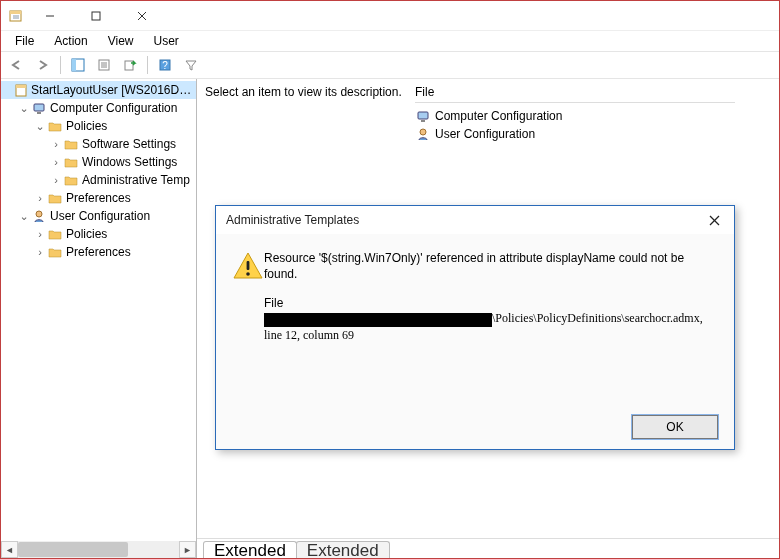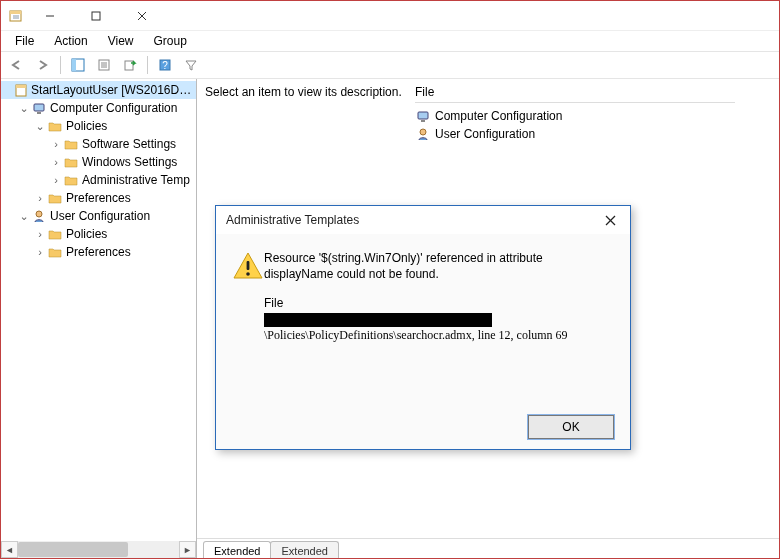--- a/index.html
+++ b/index.html
@@ -42,24 +42,24 @@
   .content-pane { flex:1; display:flex; flex-direction:column; background:#fff;}
   .content-header { margin:6px 8px 4px 8px; border:1px solid #bbb; background:linear-gradient(#e8f1fa,#d9e8f6); display:flex; align-items:center; height:28px; padding:0 6px;}
   .content-header .hicon{ width:18px; height:18px; display:flex; align-items:center; justify-content:center; margin-right:6px;}
   .content-body { flex:1; margin:0 8px 2px 8px; display:flex; padding-top:6px; }
   .desc-col { width:210px; padding-right:8px;}
   .name-col { flex:1; }
   .name-header { text-decoration: none; color:#000; display:inline-block; padding-bottom:3px;}
   .list-row { display:flex; align-items:center; height:18px; gap:4px; padding:1px 0;}
   .list-icon { width:16px; height:16px; display:flex; align-items:center; justify-content:center;}
   .tabsbar { height:20px; display:flex; align-items:flex-end; padding-left:6px; border-top:1px solid #ddd; background:#fff;}
-  .tab { font-size:11px; padding:1px 10px 0 10px; border:1px solid #bbb; border-bottom:none; border-top-left-radius:3px; border-top-right-radius:3px; background:#fff; margin-right:-1px; position:relative; height:17px; display:flex; align-items:center;}
+  .tab { font-size:17px; padding:1px 10px 0 10px; border:1px solid #bbb; border-bottom:none; border-top-left-radius:3px; border-top-right-radius:3px; background:#fff; margin-right:-1px; position:relative; height:17px; display:flex; align-items:center;}
   .tab.inactive { color:#333; background:#f3f3f3;}
   
-  .overlay-dialog { position:absolute; left:214px; top:204px; width:416px; height:245px; background:#fafafa; border:1px solid #2a6ab8; box-shadow: 3px 3px 8px rgba(0,0,0,0.25);}
+  .overlay-dialog { position:absolute; left:214px; top:204px; width:520px; height:245px; background:#fafafa; border:1px solid #2a6ab8; box-shadow: 3px 3px 8px rgba(0,0,0,0.25);}
   .dlg-title { height:28px; display:flex; align-items:center; background:#fff; }
   .dlg-title-text { flex:1; padding-left:10px; color:#222;}
   .dlg-close { width:40px; height:100%; display:flex; align-items:center; justify-content:center; font-size:14px; color:#333;}
   .dlg-body { padding:16px 16px 10px 16px; display:flex; flex-direction:column; height:calc(100% - 28px);}
   .dlg-msg { display:flex; }
   .warn-icon { width:32px; height:32px; flex-shrink:0; display:flex; align-items:center; justify-content:center;}
   .blackbox { display:inline-block; width:228px; height:14px; background:#000; vertical-align:middle;}
   .dlg-buttons { margin-top:auto; display:flex; justify-content:flex-end; padding-top:10px;}
   .ok-btn { min-width:86px; height:24px; border:1px solid #777; background:#e9e9e9; font-family:inherit; font-size:12px; box-shadow: 0 0 0 1px #8ab4e8; }
   
@@ -95,21 +95,21 @@
             <line x1="9" y1="1" x2="1" y2="9" stroke="#333"></line>
           </svg>
         </div>
     </div>
   </div>
 
   <div class="menubar">
     <span class="mitem">File</span>
     <span class="mitem">Action</span>
     <span class="mitem">View</span>
-    <span class="mitem">Group</span>
+    <span class="mitem">User</span>
   </div>
 
   <div class="toolbar">
     <div class="tb-btn">
         <svg width="14" height="12">
           <path d="M9 2 L3 6 L9 10" fill="none" stroke="#888" stroke-width="2"></path>
         </svg>
       </div>
     <div class="tb-btn">
         <svg width="14" height="12">

